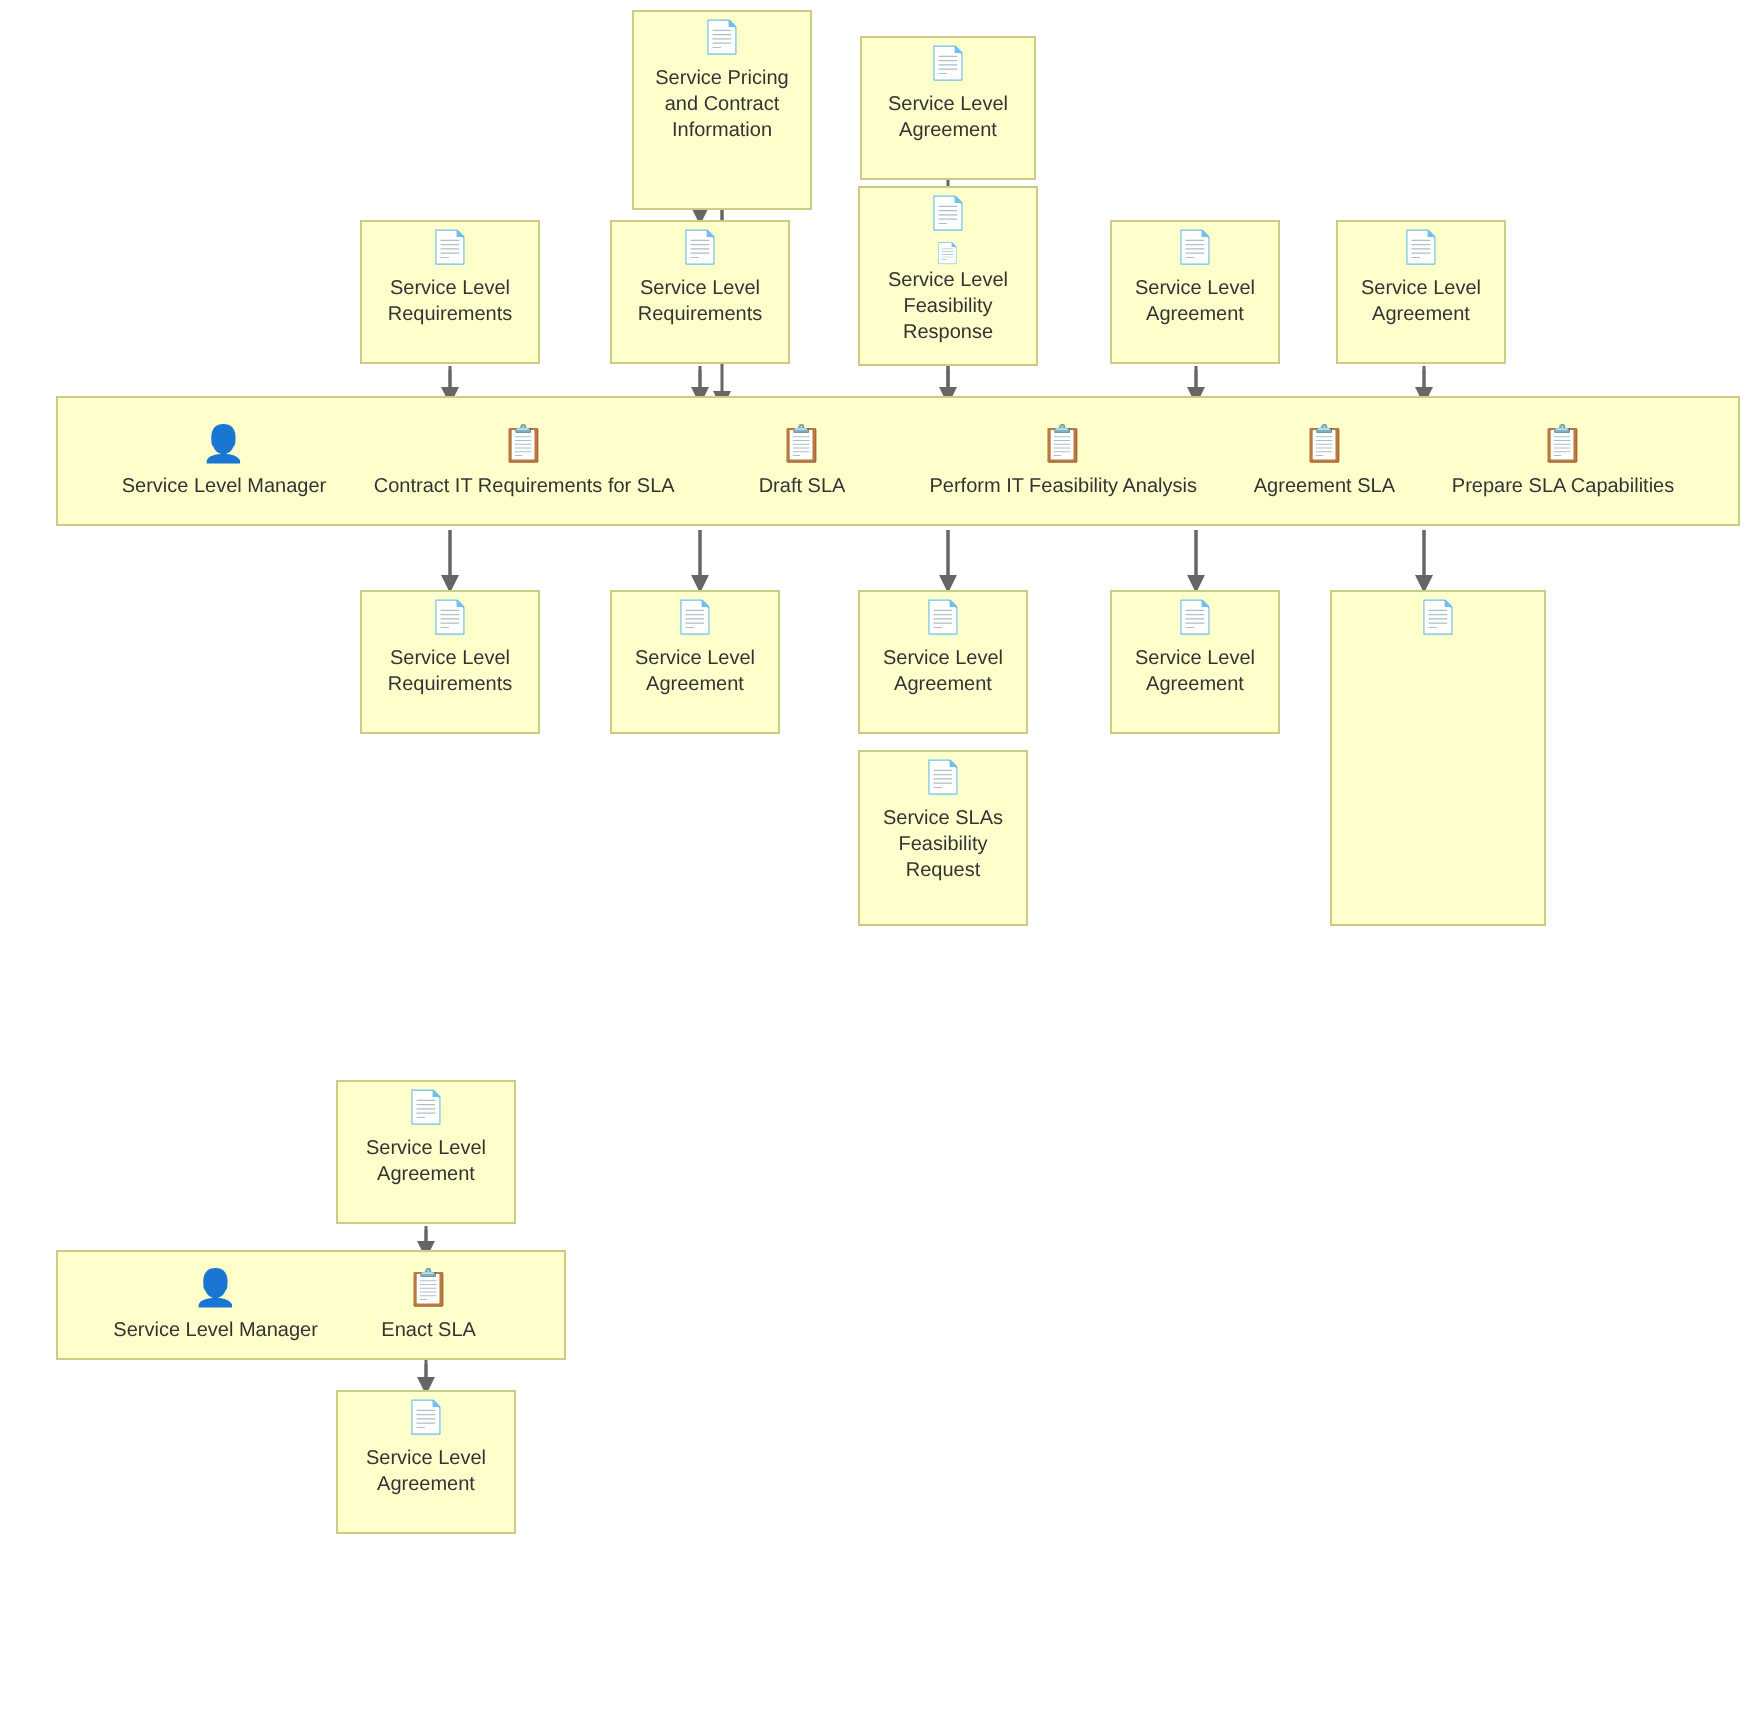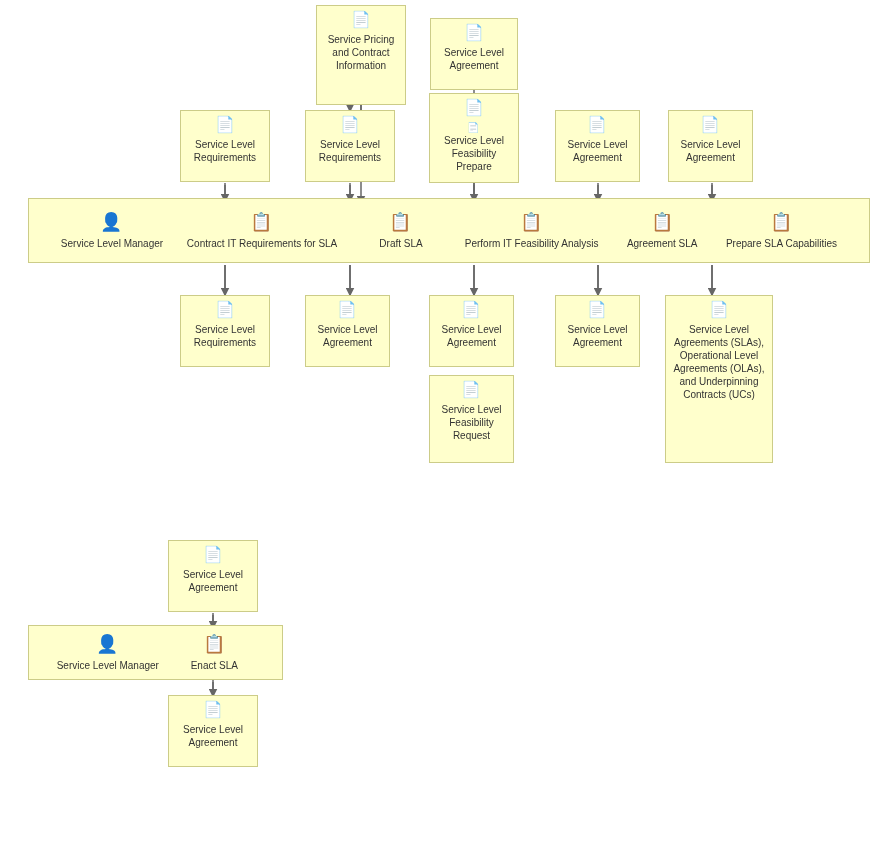--- a/index.html
+++ b/index.html
@@ -152,21 +152,21 @@
   </div>
 
   <div class="doc-card" style="left:305px; top:110px; width:90px; min-height:72px;">
     <span class="doc-icon">📄</span>
     <span>Service Level Requirements</span>
   </div>
 
   <div class="doc-card" style="left:429px; top:93px; width:90px; min-height:90px;">
     <span class="doc-icon">📄</span>
     <span style="font-size:10px;">📄</span>
-    <span>Service Level Feasibility Prepare</span>
+    <span>Service Level Feasibility Response</span>
   </div>
 
   <div class="doc-card" style="left:555px; top:110px; width:85px; min-height:72px;">
     <span class="doc-icon">📄</span>
     <span>Service Level Agreement</span>
   </div>
 
   <div class="doc-card" style="left:668px; top:110px; width:85px; min-height:72px;">
     <span class="doc-icon">📄</span>
     <span>Service Level Agreement</span>
@@ -215,31 +215,30 @@
     <span>Service Level Agreement</span>
   </div>
 
   <div class="doc-card" style="left:429px; top:295px; width:85px; min-height:72px;">
     <span class="doc-icon">📄</span>
     <span>Service Level Agreement</span>
   </div>
 
   <div class="doc-card" style="left:429px; top:375px; width:85px; min-height:88px;">
     <span class="doc-icon">📄</span>
-    <span>Service Level Feasibility Request</span>
+    <span>Service SLAs Feasibility Request</span>
   </div>
 
   <div class="doc-card" style="left:555px; top:295px; width:85px; min-height:72px;">
     <span class="doc-icon">📄</span>
     <span>Service Level Agreement</span>
   </div>
 
   <div class="doc-card" style="left:665px; top:295px; width:108px; min-height:168px;">
     <span class="doc-icon">📄</span>
-    <span>Service Level Agreements (SLAs), Operational Level Agreements (OLAs), and Underpinning Contracts (UCs)</span>
   </div>
 
   <div class="doc-card" style="left:168px; top:540px; width:90px; min-height:72px;">
     <span class="doc-icon">📄</span>
     <span>Service Level Agreement</span>
   </div>
 
   <div class="process-row" style="left:28px; top:625px; width:255px; height:55px;">
     <div class="process-item">
       <span class="actor-icon">👤</span>

